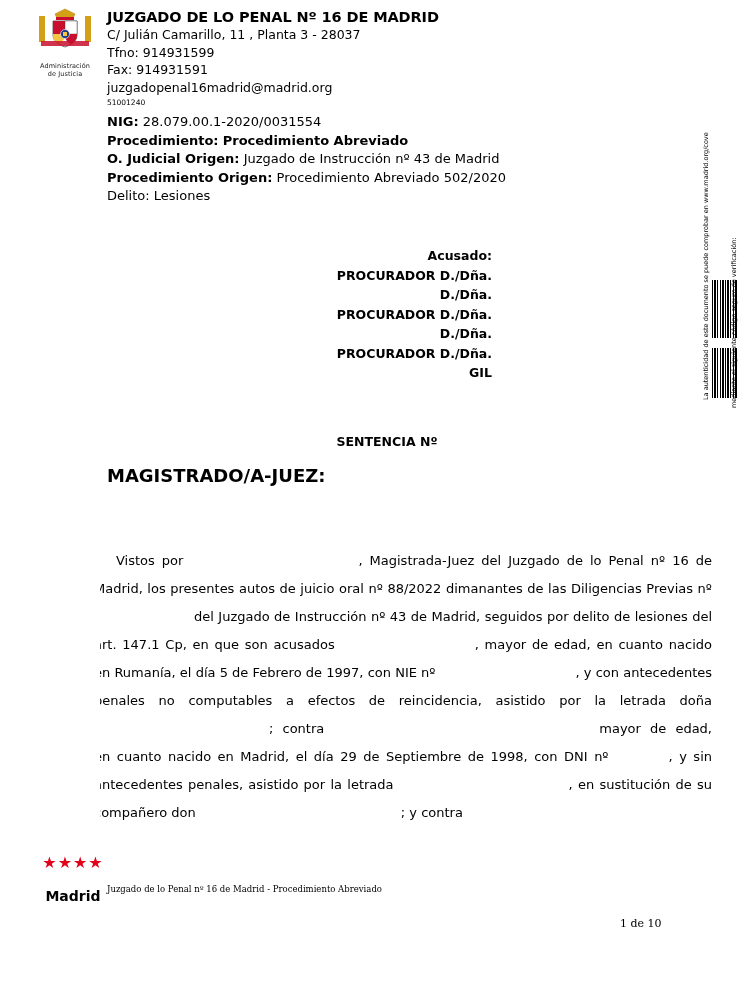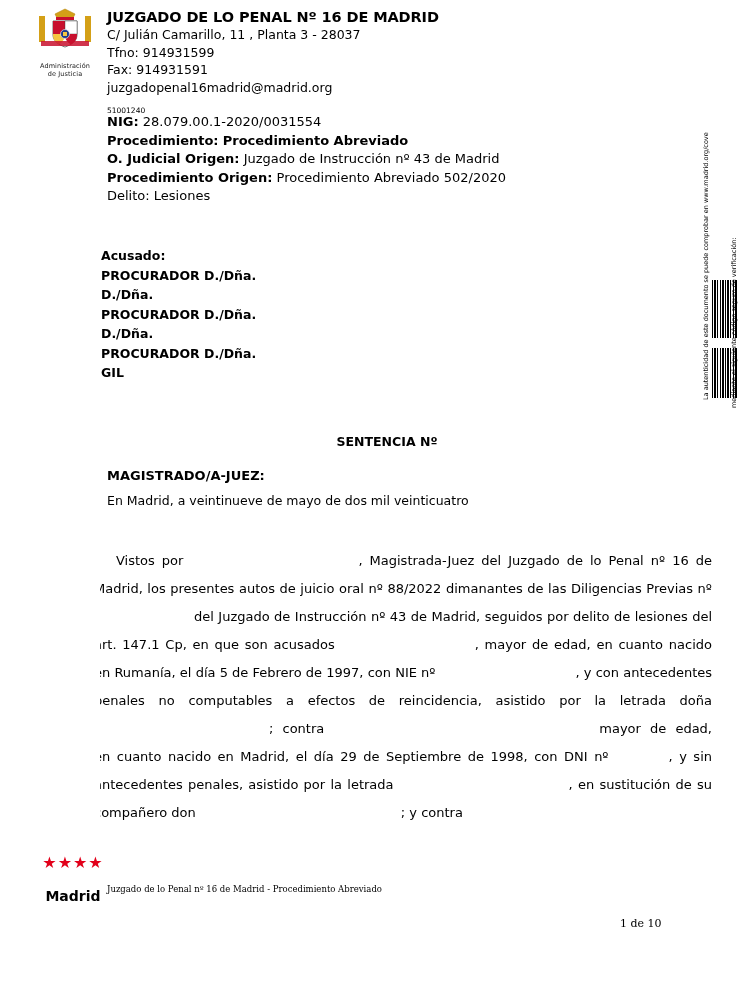--- a/index.html
+++ b/index.html
@@ -65,42 +65,43 @@
   }
   .hdr-line {
     font-family: "DejaVu Sans", sans-serif;
     font-size: 12.5px;
     line-height: 17.5px;
   }
   .hdr-small {
     font-family: "DejaVu Sans", sans-serif;
     font-size: 7.5px;
     line-height: 9px;
-    margin-top: 10px;
+    margin-top: 2px;
   }
 
   .meta {
     position: absolute;
     left: 107px;
     top: 113px;
     width: 560px;
   }
   .meta div {
     font-size: 13px;
     line-height: 18.5px;
     font-family: "DejaVu Sans", sans-serif;
   }
   .meta .lbl { font-weight: bold; }
 
   
   .parties {
     position: absolute;
-    left: 101px;
+    left: 92px;
     top: 246px;
     width: 400px;
+    text-align: right;
   }
   .parties div {
     font-size: 12.5px;
     line-height: 19.5px;
     font-weight: bold;
     font-family: "DejaVu Sans", sans-serif;
   }
 
   
   .sentencia {
@@ -112,21 +113,21 @@
     font-weight: bold;
     font-size: 12.5px;
     font-family: "DejaVu Sans", sans-serif;
   }
 
   .magistrado {
     position: absolute;
     left: 107px;
     top: 467px;
     font-weight: bold;
-    font-size: 13px;
+    font-size: 18px;
     line-height: 18px;
     font-family: "DejaVu Sans", sans-serif;
   }
   .fecha {
     position: absolute;
     left: 107px;
     top: 492px;
     font-size: 12.5px;
     line-height: 18px;
     font-family: "DejaVu Sans", sans-serif;
@@ -318,21 +319,20 @@
     <div>PROCURADOR D./Dña.</div>
     <div>D./Dña.</div>
     <div>PROCURADOR D./Dña.</div>
     <div>D./Dña.</div>
     <div>PROCURADOR  D./Dña.</div>
     <div>GIL</div>
   </div>
 
   <div class="sentencia">SENTENCIA Nº</div>
   <div class="magistrado">MAGISTRADO/A-JUEZ:</div>
-  <div class="fecha">En Madrid, a veintinueve de mayo de dos mil veinticuatro</div>
 
   <div class="body-wrap">
     <div class="body-par">
       <span class="indent"></span><span>Vistos por</span><span class="gap-xl"></span><span>, Magistrada-Juez del Juzgado de lo Penal nº 16 de Madrid, los presentes autos de juicio oral nº 88/2022 dimanantes de las Diligencias Previas nº</span><span class="gap-m"></span><span>del Juzgado de Instrucción nº 43 de Madrid, seguidos por delito de lesiones del art. 147.1 Cp, en que son acusados</span><span class="gap-l"></span><span>, mayor de edad, en cuanto nacido en Rumanía, el día 5 de Febrero de 1997, con NIE nº</span><span class="gap-l"></span><span>, y con antecedentes penales no computables a efectos de reincidencia, asistido por la letrada doña</span><span class="gap-xl"></span><span>; contra</span><span class="gap-xl"></span><span class="gap-m"></span><span>mayor de edad, en cuanto nacido en Madrid, el día 29 de Septiembre de 1998, con DNI nº</span><span class="gap-s"></span><span>, y sin antecedentes penales, asistido por la letrada</span><span class="gap-xl"></span><span>, en sustitución de su compañero don</span><span class="gap-xl"></span><span class="gap-xs"></span><span>; y contra</span>
     </div>
   </div>
 
   <div class="madrid-logo">
     <div class="madrid-stars">★★★★</div>
     <div class="madrid-word">Madrid</div>

